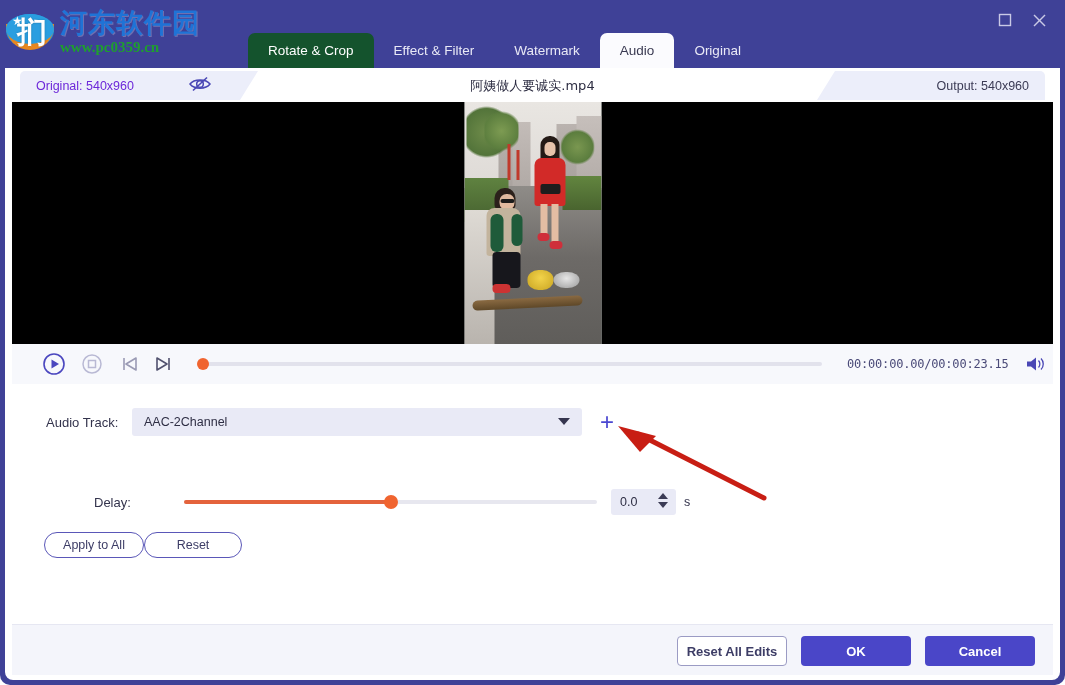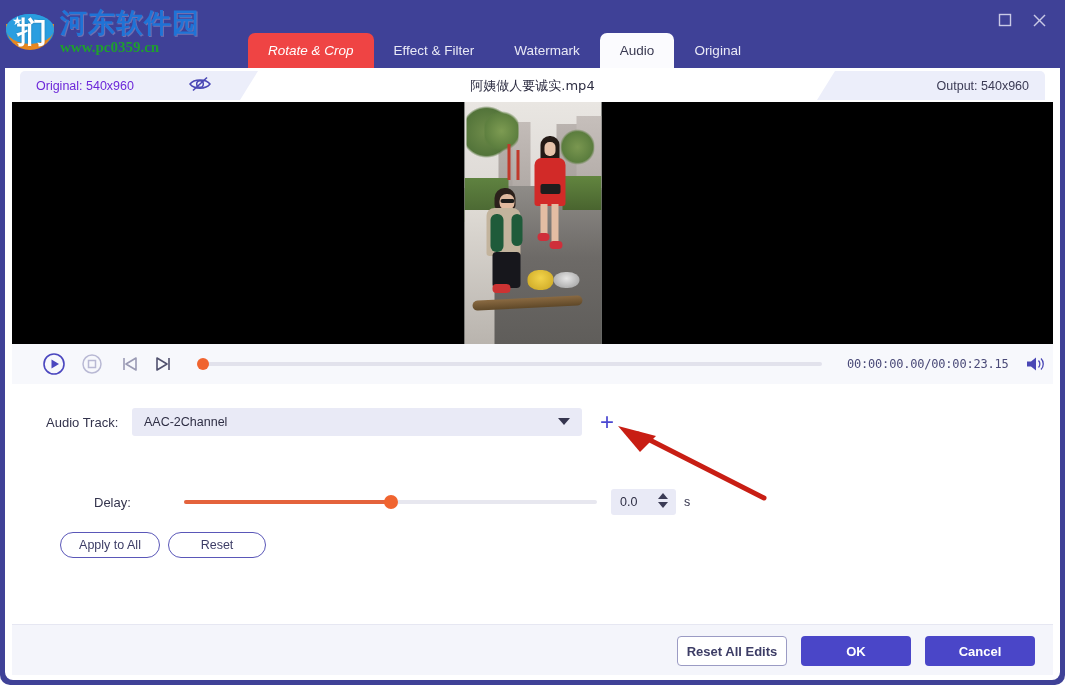--- a/index.html
+++ b/index.html
@@ -100,23 +100,22 @@
   .tab {
     height: 35px;
     padding: 0 20px;
     display: flex; align-items: center; justify-content: center;
     font-size: 13.5px;
     color: #e9e9f6;
     border-radius: 7px 7px 0 0;
     white-space: nowrap;
   }
   .tab.semi {
-    background: #ef4444;
+    background: #14532d;
     color: #ffffff;
-    font-style: italic;
   }
   .tab.active {
     background: #fbfbfe;
     color: #3a3a52;
   }
 
   
   #body {
     position: absolute; left: 5px; top: 68px;
     width: 1055px; height: 612px;
@@ -351,21 +350,21 @@
     position: absolute; right: 8px; top: 4px;
     display: flex; flex-direction: column; gap: 3px;
   }
   .spin .up, .spin .dn { width: 0; height: 0; border-left: 5px solid transparent;
             border-right: 5px solid transparent; }
   .spin .up { border-bottom: 6px solid #3b3b55; }
   .spin .dn { border-top: 6px solid #3b3b55; }
   .unit { margin-left: 8px; font-size: 12.5px; color: #33334c; }
 
   
-  #row-actions { position: absolute; left: 48px; top: 148px; display: flex; gap: 8px; }
+  #row-actions { position: absolute; left: 32px; top: 148px; display: flex; gap: 0; }
   .obtn {
     height: 26px; padding: 0 18px;
     border: 1px solid #5a57b8;
     border-radius: 13px;
     background: #ffffff;
     color: #3d3d66;
     font-size: 12.5px;
     display: flex; align-items: center; justify-content: center;
   }
   #btn-apply-all { min-width: 100px; }

